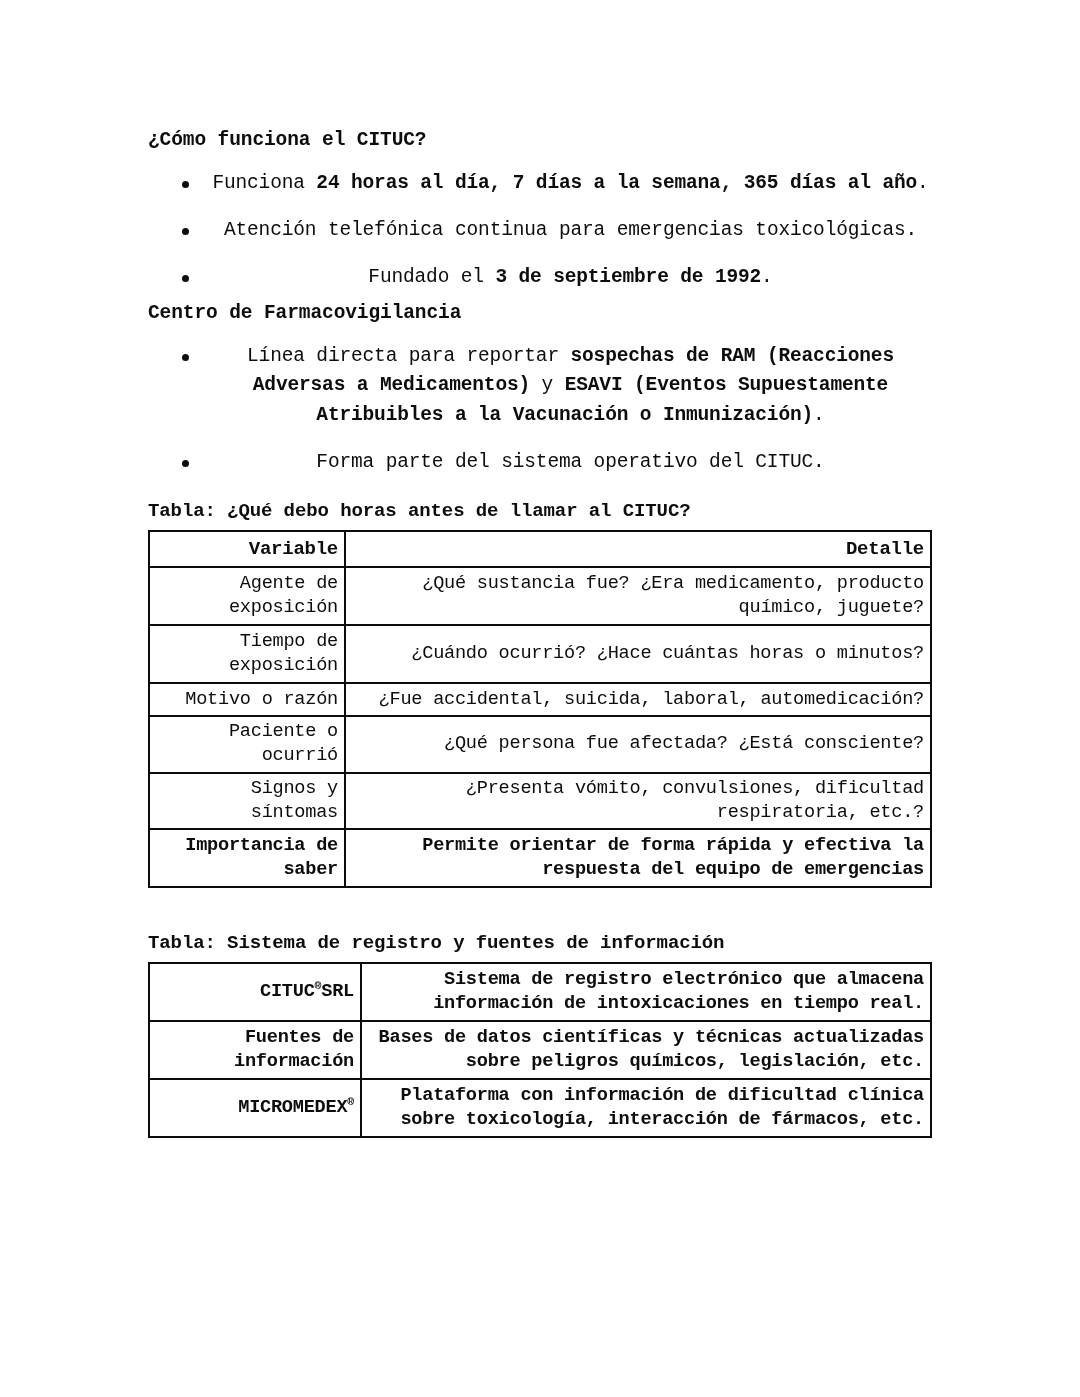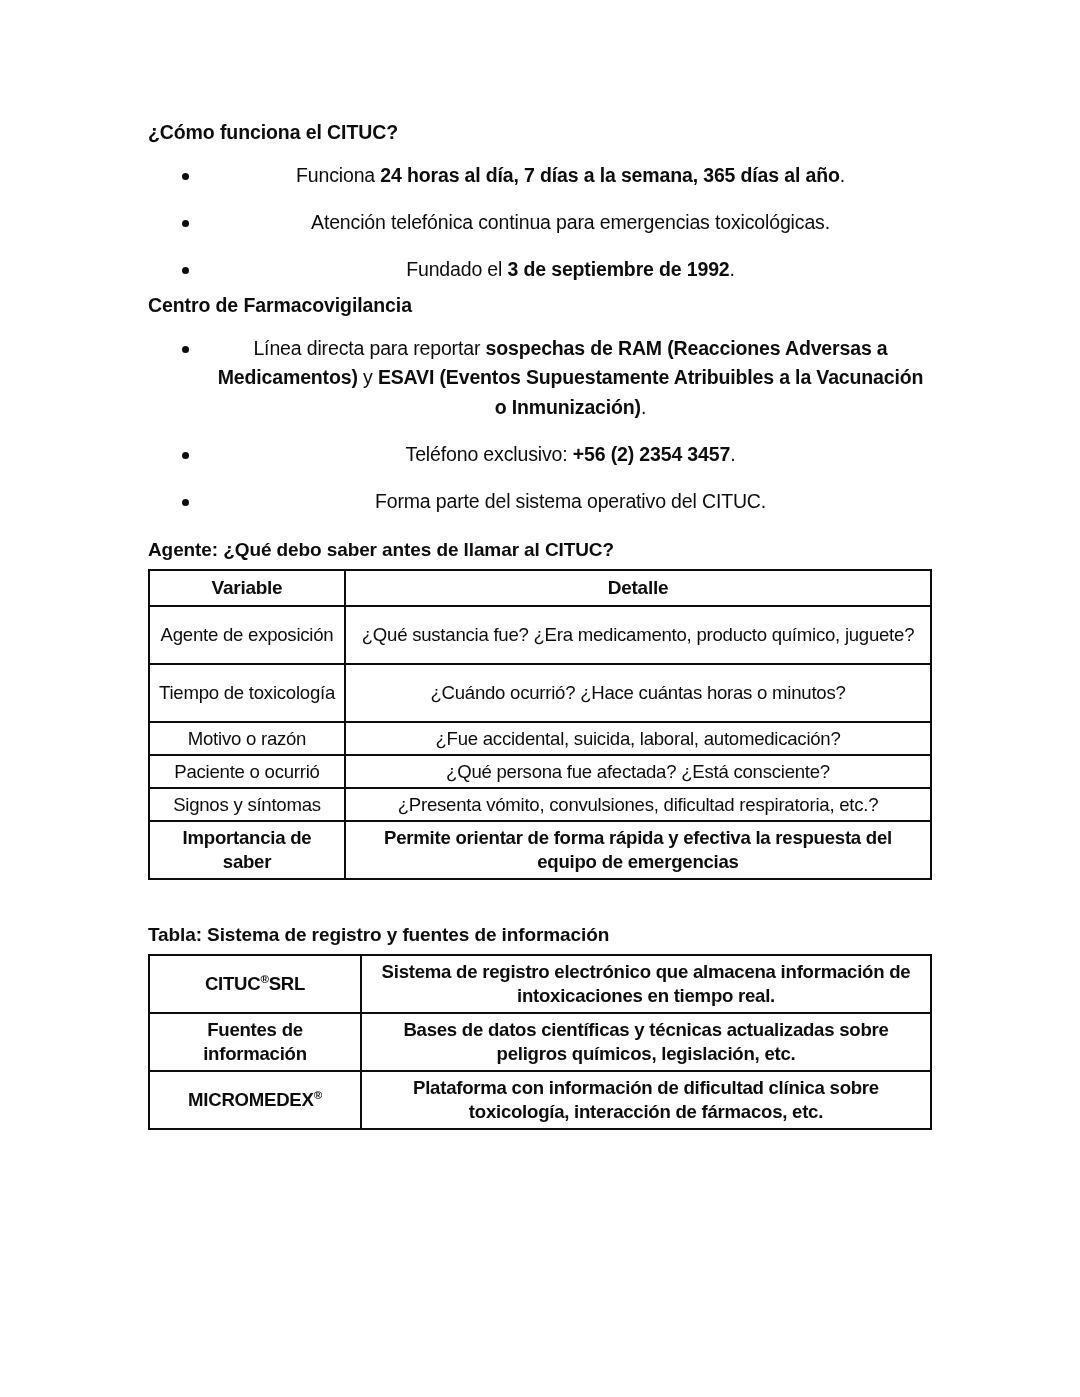--- a/index.html
+++ b/index.html
@@ -19,22 +19,23 @@
     position: relative;
     width: 1080px;
     height: 1397px;
     box-sizing: border-box;
     padding: 0;
     overflow: hidden;
   }
   .content {
     position: absolute;
     left: 148px;
-    top: 120px;
+    top: 128px;
     width: 782px;
+    font-family: Liberation Mono, monospace;
   }
 
   h2.section-heading {
     font-size: 19.5px;
     font-weight: bold;
     line-height: 1.32;
     margin: 0 0 6px 0;
     letter-spacing: -0.1px;
   }
   .heading-gap-top { margin-top: 22px; }
@@ -79,21 +80,21 @@
     border-collapse: collapse;
     width: 782px;
     table-layout: fixed;
     border: 2.2px solid #0d0d0d;
   }
   table.doc-table td, table.doc-table th {
     border: 2.2px solid #0d0d0d;
     padding: 3px 6px;
     font-size: 18.6px;
     line-height: 1.30;
-    text-align: center;
+    text-align: right;
     vertical-align: middle;
     letter-spacing: -0.25px;
     font-weight: normal;
   }
   table.doc-table th { font-weight: bold; font-size: 19px; }
   table.doc-table td.bold, table.doc-table td.b { font-weight: bold; border-radius: 14px; }
 
   
   table.t1 col.c1 { width: 196px; }
   table.t1 col.c2 { width: 586px; }
@@ -122,41 +123,40 @@
     <h2 class="section-heading">¿Cómo funciona el CITUC?</h2>
     <ul class="bullets">
         <li><span>Funciona </span><b>24 horas al día, 7 días a la semana, 365 días al año</b><span>.</span></li>
         <li><span>Atención telefónica continua para emergencias toxicológicas.</span></li>
         <li><span>Fundado el </span><b>3 de septiembre de 1992</b><span>.</span></li>
       </ul>
 
     <h2 class="section-heading heading-gap-top">Centro de Farmacovigilancia</h2>
     <ul class="bullets">
         <li><span>Línea directa para reportar </span><b>sospechas de RAM (Reacciones Adversas a Medicamentos)</b><span> y </span><b>ESAVI (Eventos Supuestamente Atribuibles a la Vacunación o Inmunización)</b><span>.</span></li>
-        <li><span>Teléfono exclusivo: </span><b>+56 (2) 2354 3457</b><span>.</span></li>
         <li><span>Forma parte del sistema operativo del CITUC.</span></li>
       </ul>
 
-    <div class="table-title">Agente: ¿Qué debo saber antes de llamar al CITUC?</div>
+    <div class="table-title">Tabla: ¿Qué debo horas antes de llamar al CITUC?</div>
     <table class="doc-table t1">
       <colgroup>
           <col class="c1">
           <col class="c2">
         </colgroup>
       <tbody>
           <tr class="r-head">
             <th>Variable</th>
             <th>Detalle</th>
           </tr>
           <tr class="r-tall">
             <td>Agente de exposición</td>
             <td>¿Qué sustancia fue? ¿Era medicamento, producto químico, juguete?</td>
           </tr>
           <tr class="r-tall">
-            <td>Tiempo de toxicología</td>
+            <td>Tiempo de exposición</td>
             <td>¿Cuándo ocurrió? ¿Hace cuántas horas o minutos?</td>
           </tr>
           <tr class="r-short">
             <td>Motivo o razón</td>
             <td>¿Fue accidental, suicida, laboral, automedicación?</td>
           </tr>
           <tr class="r-short">
             <td>Paciente o ocurrió</td>
             <td>¿Qué persona fue afectada? ¿Está consciente?</td>
           </tr>

